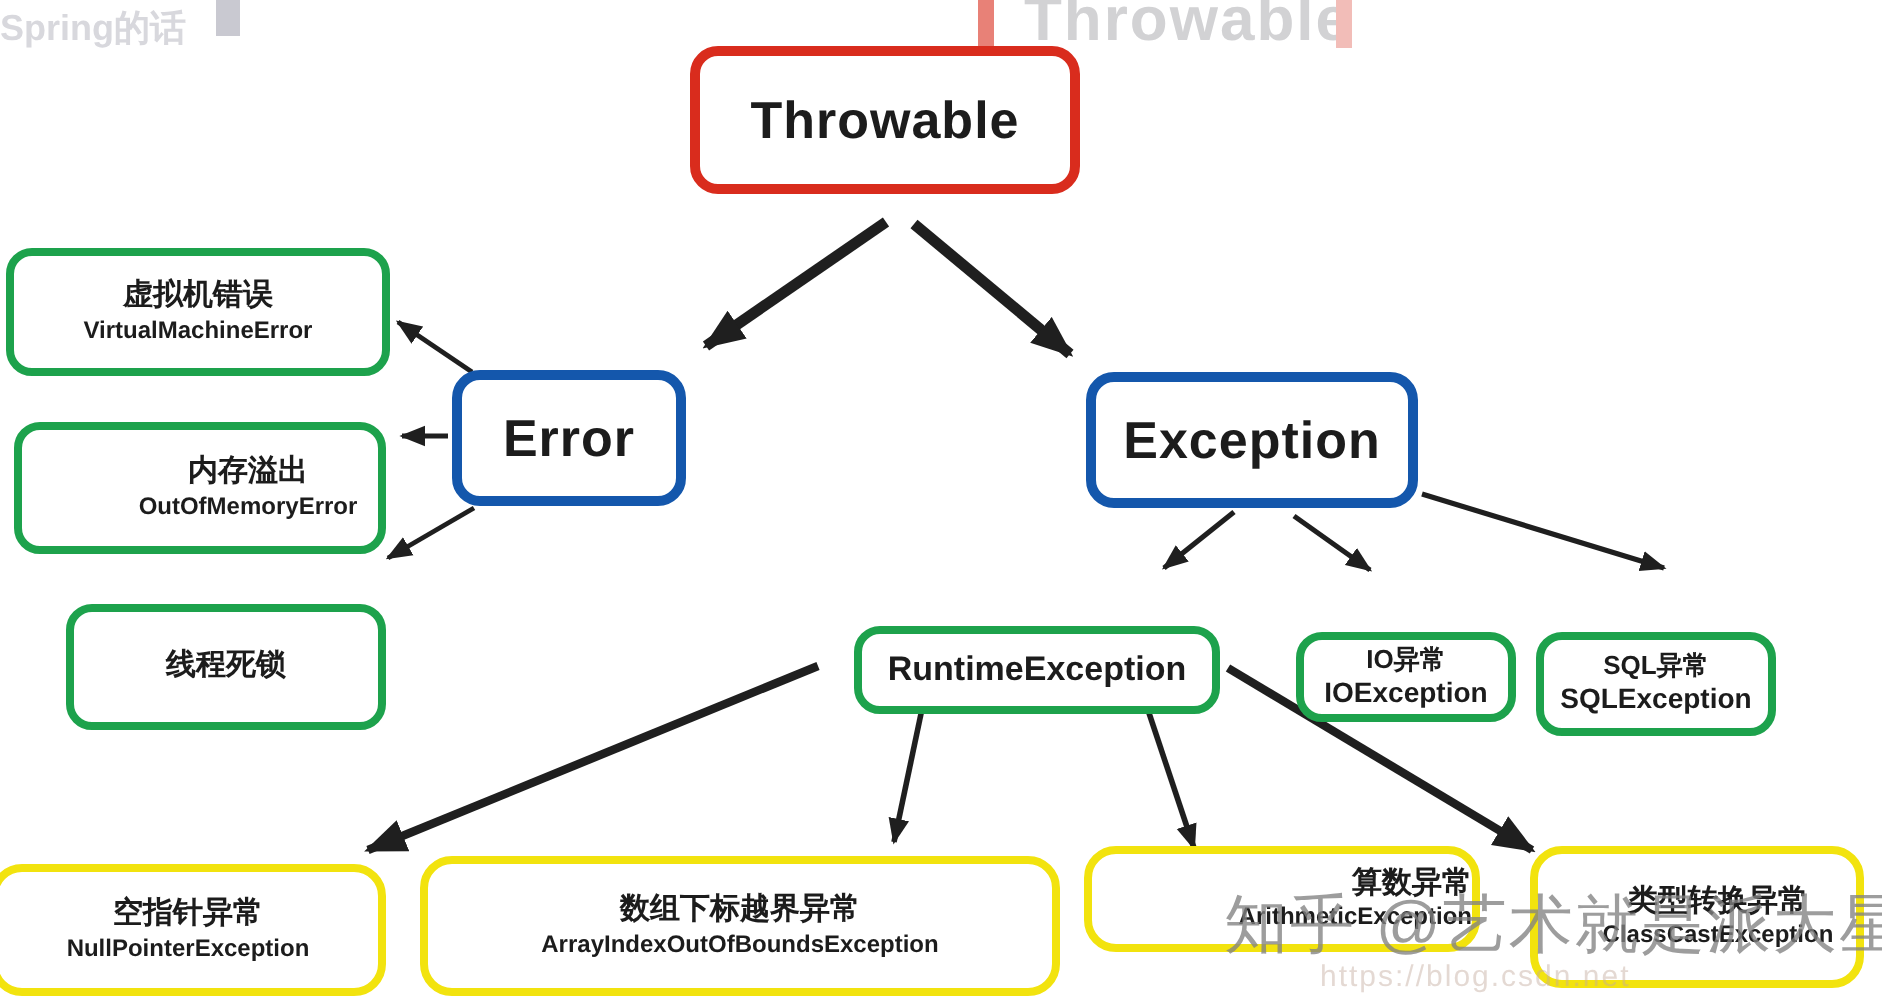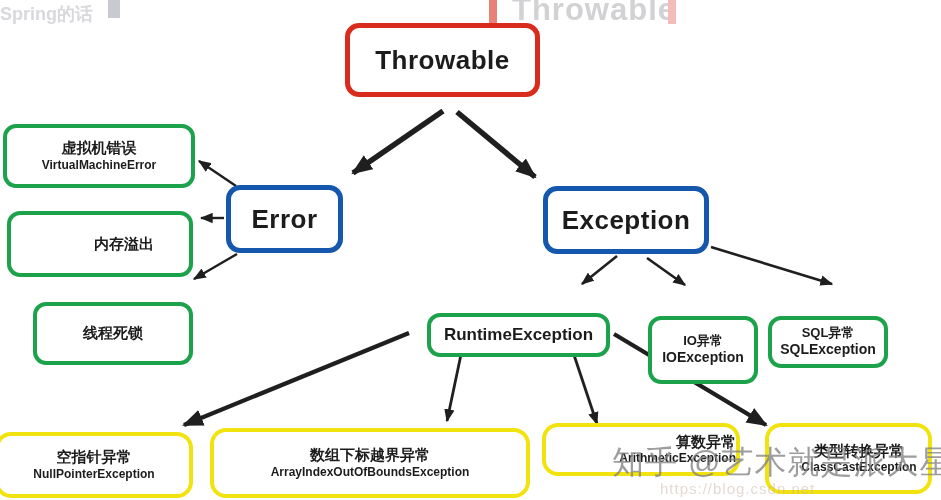--- a/index.html
+++ b/index.html
@@ -85,35 +85,36 @@
     <span>Error</span>
   </div>
 
   <div class="node b-green" style="left:3px;top:99px;width:192px;height:64px;">
     <span class="zh">虚拟机错误</span>
     <span class="en">VirtualMachineError</span>
   </div>
 
   <div class="node b-green" style="left:7px;top:186px;width:186px;height:66px;padding-left:48px;">
     <span class="zh">内存溢出</span>
+    <span class="en">OutOfMemoryError</span>
   </div>
 
   <div class="node b-green" style="left:33px;top:277px;width:160px;height:63px;">
     <span class="zh">线程死锁</span>
   </div>
 
   <div class="node b-blue t-big" style="left:543px;top:186px;width:166px;height:68px;">
     <span>Exception</span>
   </div>
 
   <div class="node b-green t-mid" style="left:427px;top:288px;width:183px;height:44px;">
     <span>RuntimeException</span>
   </div>
 
-  <div class="node b-green" style="left:648px;top:291px;width:110px;height:68px;">
+  <div class="node b-green" style="left:648px;top:291px;width:110px;height:45px;">
     <span class="zh-sm">IO异常</span>
     <span class="en-sm">IOException</span>
   </div>
 
   <div class="node b-green" style="left:768px;top:291px;width:120px;height:52px;">
     <span class="zh-sm">SQL异常</span>
     <span class="en-sm">SQLException</span>
   </div>
 
   <div class="node b-yellow" style="left:-5px;top:432px;width:198px;height:66px;">

